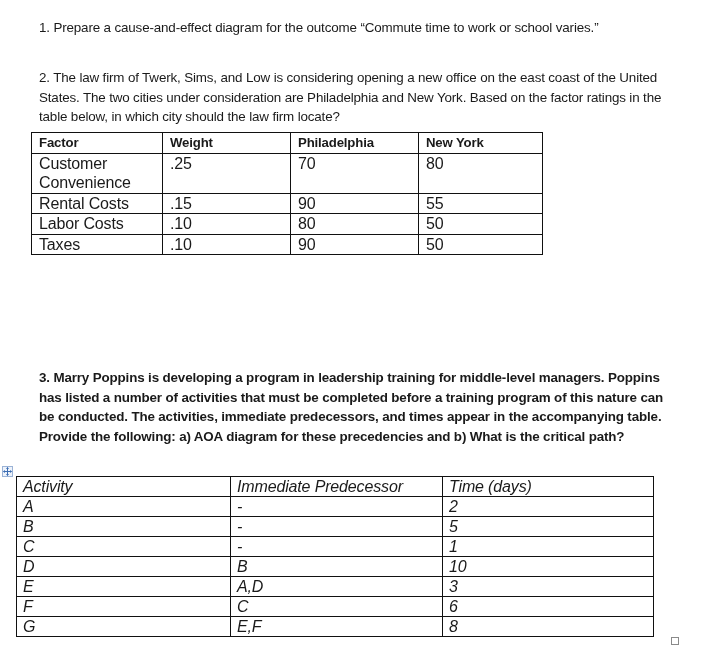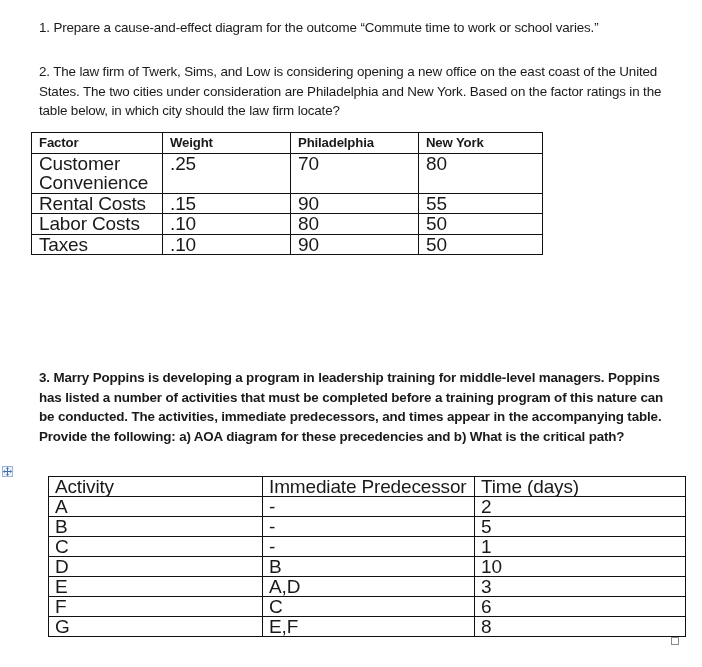--- a/index.html
+++ b/index.html
@@ -17,42 +17,42 @@
       font-size: 13.4px;
       letter-spacing: -0.15px;
     }
     .para {
       position: absolute;
       left: 39px;
       line-height: 19.5px;
       margin: 0;
     }
     #q1 { top: 18px; width: 600px; }
-    #q2 { top: 62px; width: 640px; }
+    #q2 { top: 68px; width: 640px; }
     #q3 { top: 368px; width: 640px; font-weight: bold; }
 
     table.grid {
       position: absolute;
       border-collapse: collapse;
       table-layout: fixed;
     }
     table.grid td {
       border: 1.5px solid #111;
       padding: 0 0 0 7px;
       vertical-align: top;
       line-height: 19.5px;
-      font-size: 19px;
+      font-size: 16px;
       white-space: nowrap;
     }
     #factor-table { left: 31px; top: 132px; width: 511px; padding-left: 32px; }
     #factor-table td { height: 19px; }
     #factor-table td.wrap { white-space: normal; height: 39px; }
     #factor-table thead td { font-weight: bold; font-size: 13.2px; }
 
-    #activity-table { left: 48px; top: 476px; width: 637px; }
+    #activity-table { left: 16px; top: 476px; width: 637px; font-style: italic; }
     #activity-table td { height: 19px; line-height: 19px; padding-left: 6px; }
 
     #move-handle {
       position: absolute;
       left: 2px;
       top: 466px;
       width: 11px;
       height: 11px;
       border: 1px solid #9bb3d6;
       background: #eef3fb;

